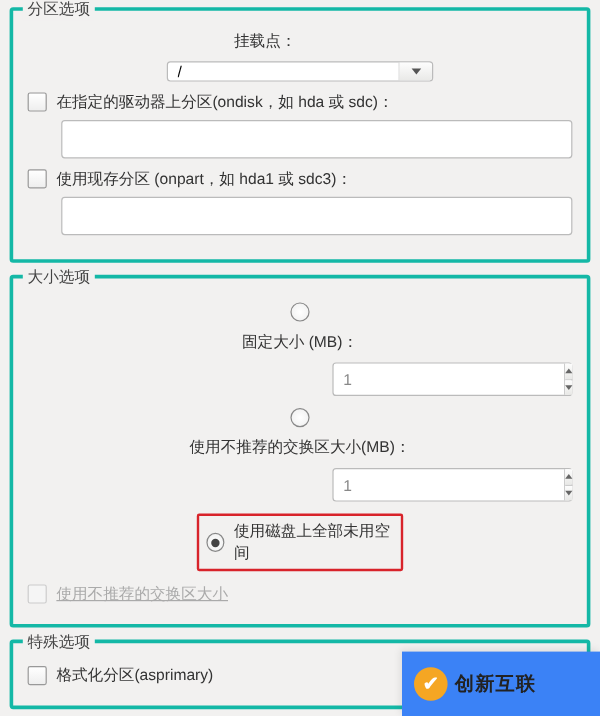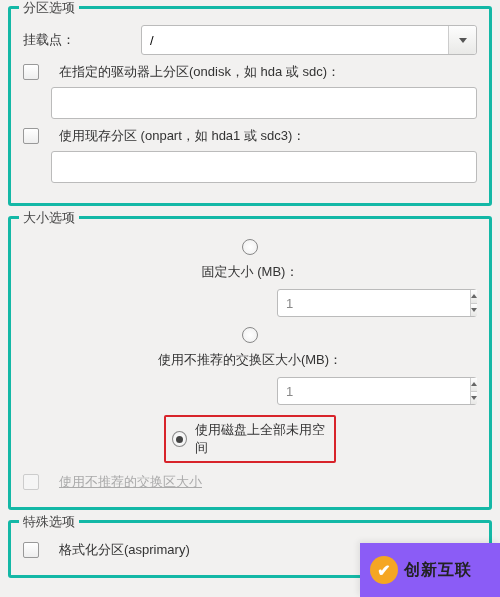--- a/index.html
+++ b/index.html
@@ -27,20 +27,21 @@
     background: #f2f1f0;
     padding: 0 4px;
     font-size: 13px;
     color: #444;
   }
   .row {
     display: flex;
     align-items: center;
     margin: 6px 0;
     gap: 8px;
+    flex-direction: column;
   }
   .label-col {
     width: 110px;
     color: #333;
     text-align: left;
   }
   .combo {
     flex: 1;
     display: flex;
     height: 30px;
@@ -67,21 +68,21 @@
   }
   .chev {
     width: 0; height: 0;
     border-left: 4px solid transparent;
     border-right: 4px solid transparent;
     border-top: 5px solid #555;
   }
   .checkbox-row {
     display: flex;
     align-items: center;
-    gap: 20px;
+    gap: 8px;
     margin: 8px 0 4px 0;
   }
   .cb {
     width: 16px; height: 16px;
     border: 1px solid #999;
     border-radius: 2px;
     background: linear-gradient(#fff,#eee);
     display: inline-flex;
     align-items: center;
     justify-content: center;
@@ -197,23 +198,23 @@
     background: linear-gradient(#fdfdfd,#e9e9e7);
     font-size: 13px;
     color: #333;
     display: inline-flex;
     align-items: center;
   }
   .brand {
     position: absolute;
     right: 0;
     bottom: 0;
-    width: 140px;
+    width: 165px;
     height: 54px;
-    background: #8b5cf6;
+    background: #3b82f6;
     display: flex;
     align-items: center;
     gap: 6px;
     padding-left: 10px;
     box-shadow: -2px -2px 6px rgba(0,0,0,0.08);
   }
   .brand-logo {
     width: 28px; height: 28px;
     border-radius: 50%;
     background: #f5a623;

